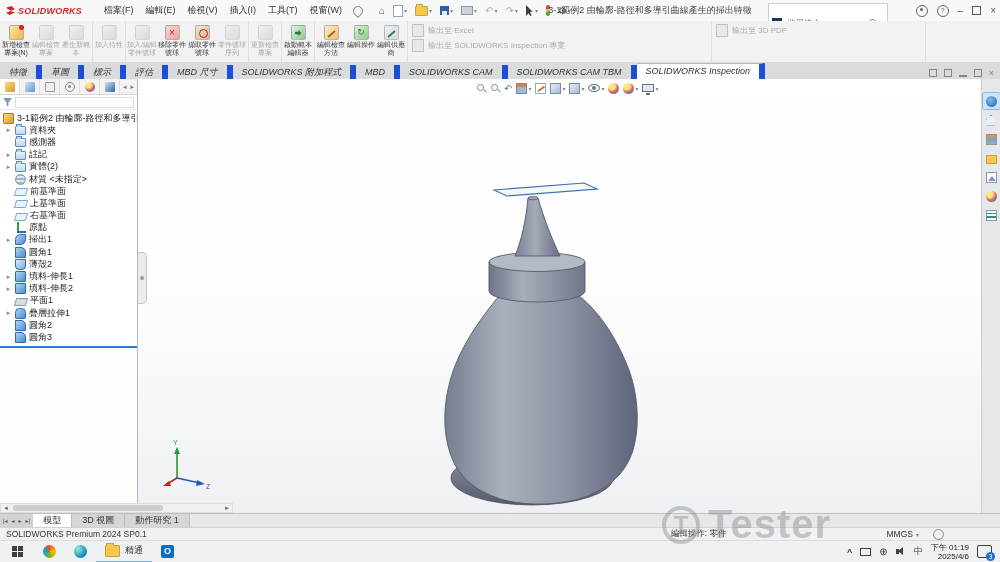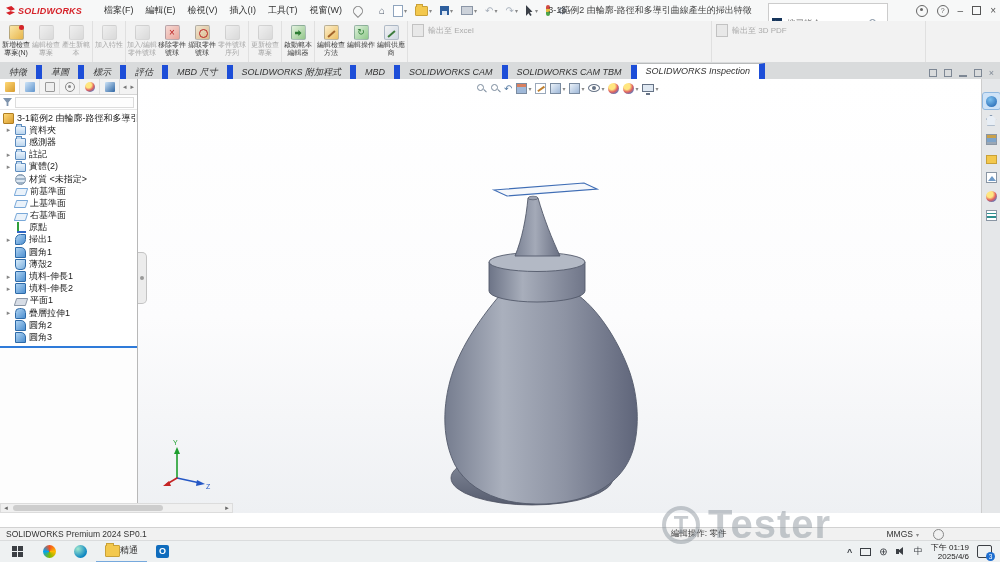--- a/index.html
+++ b/index.html
@@ -1,16 +1,16 @@
 <!DOCTYPE html>
 <html><head>
 <meta charset="utf-8">
 <style>
   html,body{margin:0;padding:0;background:#000;}
-  #app{position:relative;width:1000px;height:562px;overflow:hidden;background:#ffffff;
+  #app{position:relative;width:1000px;height:562px;overflow:hidden;background:#0f172a;
        font-family:"Liberation Sans",sans-serif;color:#333;-webkit-font-smoothing:antialiased;}
   
   .menubar{position:absolute;left:0;top:0;width:1000px;height:21px;background:#f7f8f8;
            border-bottom:1px solid #e6e6e6;display:flex;align-items:center;font-size:9px;}
   .logo{display:flex;align-items:center;gap:3px;padding:0 6px;}
   .logo-mark{width:9px;height:9px;background:#d6232a;clip-path:polygon(0 20%,60% 0,100% 35%,45% 55%,100% 70%,40% 100%,0 75%,55% 55%);}
   .logo-text{color:#d6232a;font-weight:bold;font-style:italic;font-size:9px;letter-spacing:.2px;}
   .menus{display:flex;align-items:center;margin-left:10px;}
   .menu-item{padding:0 6px;color:#333;}
   .pin{width:8px;height:8px;margin:0 5px;border:1px solid #888;border-radius:50% 50% 50% 0;transform:rotate(-45deg);}
@@ -173,21 +173,21 @@
   .status .sicon{width:9px;height:9px;border-radius:50%;border:1px solid #888;margin-left:14px;margin-right:50px;}
   
   .taskbar{position:absolute;left:0;top:540px;width:1000px;height:22px;background:#eef1f2;
            border-top:1px solid #dadcdd;display:flex;align-items:center;box-sizing:border-box;}
   .start{width:34px;height:22px;display:flex;align-items:center;justify-content:center;}
   .startgrid{display:grid;grid-template-columns:5px 5px;grid-template-rows:5px 5px;gap:1px;}
   .startgrid div{background:#3b3f44;}
   .tsearch{width:178px;height:17px;background:#fff;border:1px solid #c6cacc;display:flex;align-items:center;
            padding:0 7px;gap:6px;font-size:9px;color:#777;}
   .tsearch input{flex:1;min-width:0;border:none;outline:none;font-size:9px;color:#777;background:transparent;font-family:"Liberation Sans",sans-serif;}
-  .tapp{height:22px;display:flex;align-items:center;padding:0 9px;font-size:9px;color:#333;box-sizing:border-box;}
+  .tapp{height:22px;display:flex;align-items:center;padding:0 9px;gap:5px;font-size:9px;color:#333;box-sizing:border-box;}
   .tapp.open{border-bottom:2px solid #76a9dd;}
   .tapp.active{background:#f8fafb;border-bottom:2px solid #3e8ddd;}
   .ti-copilot{width:13px;height:13px;border-radius:50%;background:conic-gradient(#f25022,#ffb900,#7fba00,#00a4ef,#f25022);}
   .ti-edge{width:13px;height:13px;border-radius:50%;background:radial-gradient(circle at 30% 30%,#9fe8cf,#0a84c1 72%);}
   .ti-folder{width:13px;height:10px;background:#f3c84d;border:1px solid #c9a138;border-radius:1px;position:relative;}
   .ti-folder::before{content:"";position:absolute;left:0;top:-3px;width:6px;height:2px;background:#f3c84d;border:1px solid #c9a138;border-bottom:none;}
   .ti-outlook{width:13px;height:13px;background:#0f6cbd;border-radius:2px;color:#fff;font-size:9px;font-weight:bold;text-align:center;line-height:13px;}
   .ti-outlook::after{content:"O";}
   .ti-solidworks{width:13px;height:13px;background:#d6232a;border-radius:2px;color:#fff;font-size:8px;font-weight:bold;text-align:center;line-height:13px;}
   .ti-solidworks::after{content:"S";}
@@ -346,20 +346,24 @@
         </div>
         <div class="rbtn">
           <span class="icon16 ric-edit-supplier"></span>
           <div class="rlabel">編輯供應商</div>
         </div>
       </div>
       <div class="rexp c1">
         <div class="exp-row">
           <span class="exp-ic"></span>
           <span>輸出至 Excel</span>
+        </div>
+        <div class="exp-row">
+          <span class="exp-ic"></span>
+          <span>輸出至 SOLIDWORKS Inspection 專案</span>
         </div>
       </div>
       <div class="rexp c2">
         <div class="exp-row">
           <span class="exp-ic"></span>
           <span>輸出至 3D PDF</span>
         </div>
       </div>
     </div>
   <span class="ribbon-collapse">⌃</span>
@@ -639,20 +643,31 @@
         <span class="tpi tpi-custom-properties"></span>
       </div>
     </div>
 
   <div class="panel-hscroll">
     <span class="hs-arrow">◂</span>
     <span class="hs-thumb"></span>
     <span class="hs-arrow" style="margin-left:auto">▸</span>
   </div>
 
+  <div class="doc-tabs" id="doctabs">
+      <div class="dnav">
+        <span>|◂</span>
+        <span>◂</span>
+        <span>▸</span>
+        <span>▸|</span>
+      </div>
+      <span class="dtab active">模型</span>
+      <span class="dtab">3D 視圖</span>
+      <span class="dtab">動作研究 1</span>
+    </div>
 
   <div class="status">
     <span>SOLIDWORKS Premium 2024 SP0.1</span>
     <span class="editing">編輯操作: 零件</span>
     <span class="units">
       <span>MMGS</span>
       <span class="caret">▾</span>
     </span>
     <span class="sicon"></span>
   </div>

